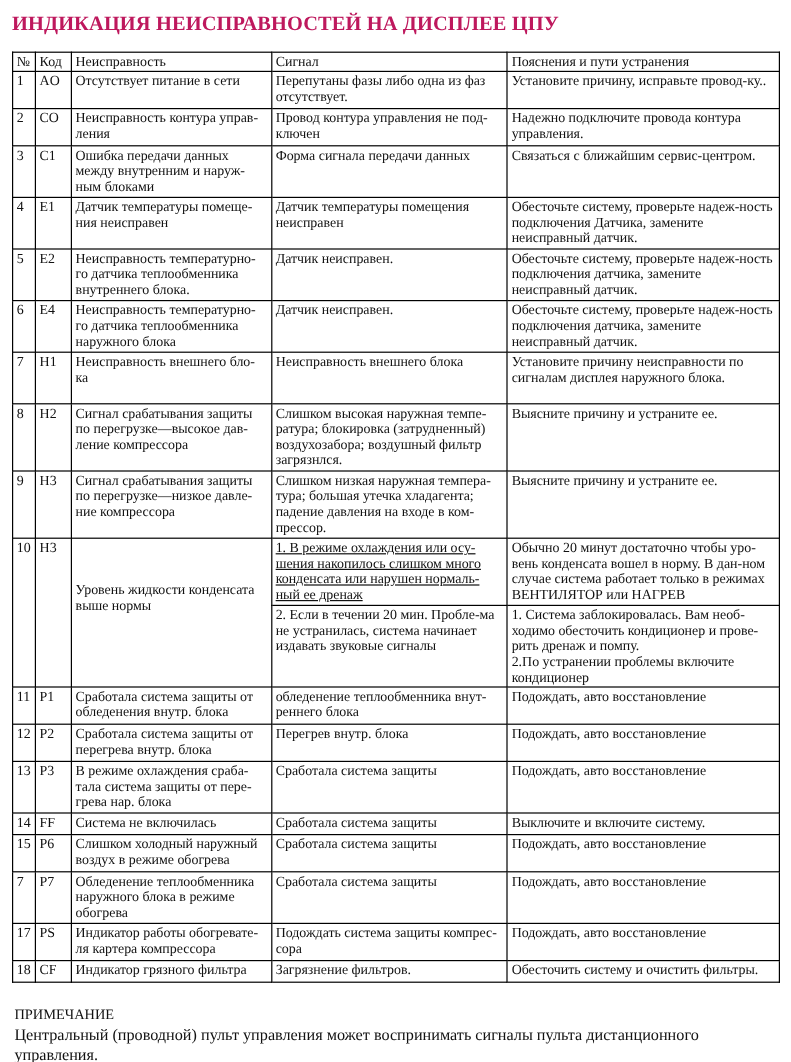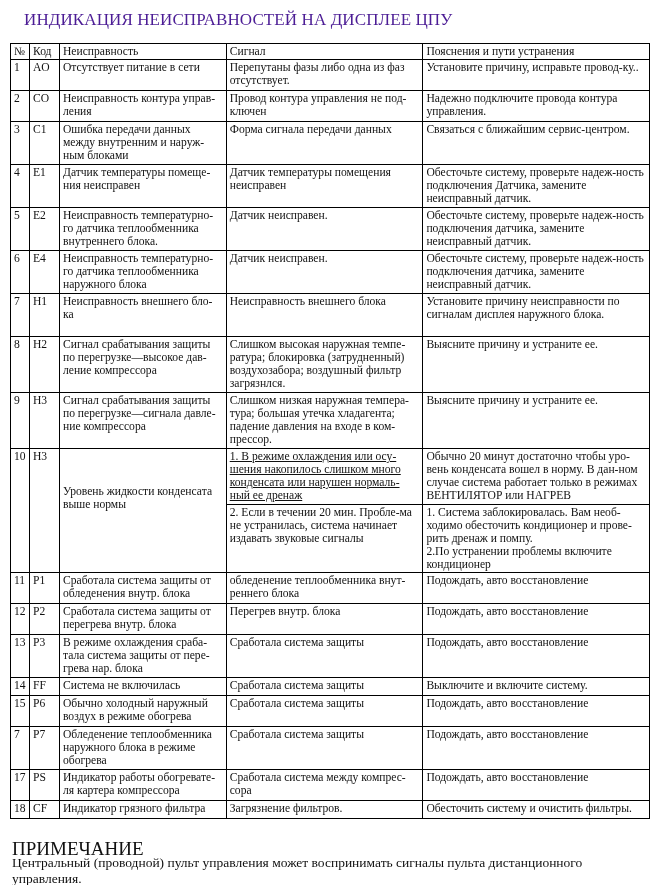--- a/index.html
+++ b/index.html
@@ -1,39 +1,39 @@
 <!DOCTYPE html>
 <html><head>
 <meta charset="utf-8">
 <style>
   html, body { margin: 0; padding: 0; background: #ffffff; }
   body {
     width: 659px; height: 885px; position: relative; overflow: hidden;
     font-family: "Liberation Serif", "DejaVu Serif", serif; color: #111;
   }
   .title {
-    position: absolute; left: 24px; top: 10px;
-    font-size: 17px; letter-spacing: 0.1px; color: #4c1d95;
+    position: absolute; left: 10px; top: 10px;
+    font-size: 17px; letter-spacing: 0.1px; color: #be185d; font-weight: bold;
   }
   table.faults {
     position: absolute; left: 10px; top: 43px;
     width: 640px; border-collapse: collapse;
     font-size: 11.6px; line-height: 13px;
   }
   table.faults td, table.faults th {
     border: 1.6px solid #000; vertical-align: top;
     padding: 1px 3px 1px 3px; font-weight: normal; text-align: left;
   }
   col.c-num { width: 19px; }
   col.c-code { width: 30px; }
   col.c-fault { width: 167px; }
   col.c-cause { width: 197px; }
   col.c-fix { width: 227px; }
   .mid { vertical-align: middle !important; }
-  .note-title { position: absolute; left: 12px; top: 838px; font-size: 19px; }
+  .note-title { position: absolute; left: 12px; top: 838px; font-size: 12px; }
   .note-text { position: absolute; left: 12px; top: 855px; width: 620px; font-size: 13.5px; line-height: 16px; }
 </style>
 </head>
 <body>
 
 <div class="title">ИНДИКАЦИЯ НЕИСПРАВНОСТЕЙ НА ДИСПЛЕЕ ЦПУ</div>
 
 <table class="faults">
   <colgroup>
     <col class="c-num">
@@ -104,21 +104,21 @@
       <tr>
         <td style="height: 53px;">8</td>
         <td>H2</td>
         <td>Сигнал срабатывания защиты по перегрузке—высокое дав-ление компрессора</td>
         <td>Слишком высокая наружная темпе-ратура; блокировка (затрудненный) воздухозабора; воздушный фильтр загрязнлся.</td>
         <td>Выясните причину и устраните ее.</td>
       </tr>
       <tr>
         <td style="height: 53px;">9</td>
         <td>H3</td>
-        <td>Сигнал срабатывания защиты по перегрузке—сигнала давле-ние компрессора</td>
+        <td>Сигнал срабатывания защиты по перегрузке—низкое давле-ние компрессора</td>
         <td>Слишком низкая наружная темпера-тура; большая утечка хладагента; падение давления на входе в ком-прессор.</td>
         <td>Выясните причину и устраните ее.</td>
       </tr>
     </tbody>
   <tbody>
     <tr>
       <td rowspan="2">10</td>
       <td rowspan="2">H3</td>
       <td rowspan="2" class="mid" style="padding-bottom:26px;">Уровень жидкости конденсата выше нормы</td>
       <td style="height:53px;text-decoration:underline;"> 1. В режиме охлаждения или осу-шения накопилось слишком много конденсата или нарушен нормаль-ный ее дренаж</td>
@@ -157,36 +157,36 @@
       <tr>
         <td style="height: 15px;">14</td>
         <td>FF</td>
         <td>Система не включилась</td>
         <td>Сработала система защиты</td>
         <td>Выключите и включите систему.</td>
       </tr>
       <tr>
         <td style="height: 28px;">15</td>
         <td>P6</td>
-        <td>Обычно холодный наружный воздух в режиме обогрева</td>
+        <td>Слишком холодный наружный воздух в режиме обогрева</td>
         <td>Сработала система защиты</td>
         <td>Подождать, авто восстановление</td>
       </tr>
       <tr>
         <td style="height: 40px;">7</td>
         <td>P7</td>
         <td>Обледенение теплообменника наружного блока в режиме обогрева</td>
         <td>Сработала система защиты</td>
         <td>Подождать, авто восстановление</td>
       </tr>
       <tr>
         <td style="height: 28px; margin-left: 48px;">17</td>
         <td>PS</td>
         <td>Индикатор работы обогревате-ля картера компрессора</td>
-        <td>Сработала система между компрес-сора</td>
+        <td>Подождать система защиты компрес-сора</td>
         <td>Подождать, авто восстановление</td>
       </tr>
       <tr>
         <td style="height: 15px;">18</td>
         <td>CF</td>
         <td>Индикатор грязного фильтра</td>
         <td>Загрязнение фильтров.</td>
         <td>Обесточить систему и очистить фильтры.</td>
       </tr>
     </tbody>

